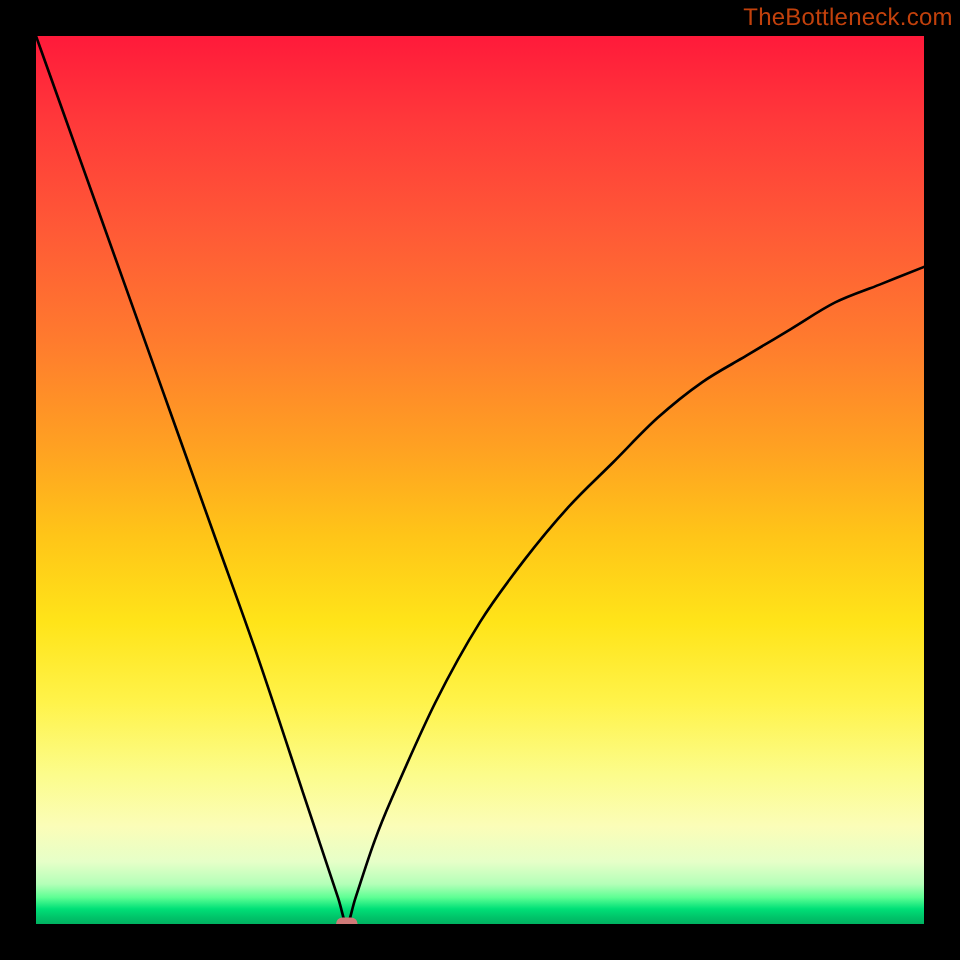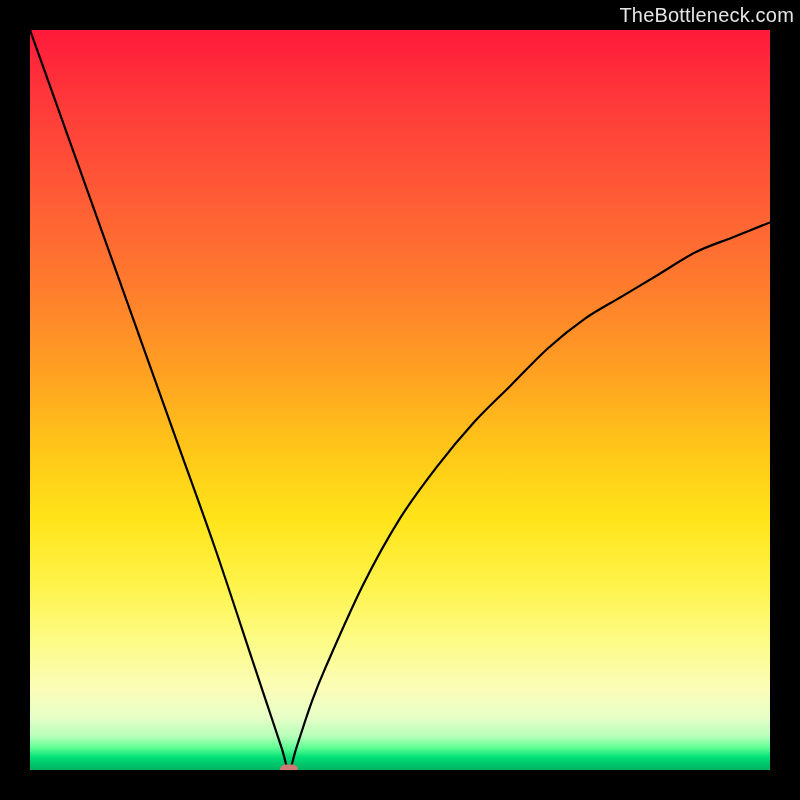--- a/index.html
+++ b/index.html
@@ -62,21 +62,21 @@
     width: 18px;
     height: 11px;
     background: #d07a78;
     border-radius: 6px;
     transform: translate(-50%, -50%);
   }
   .watermark {
     position: absolute;
     top: 4px;
     right: 6px;
-    color: #e5e5e5;
+    color: #c2410c;
     font-size: 20px;
     font-weight: 400;
     letter-spacing: 0.2px;
   }
 </style>
 </head>
 <body>
 
 <div class="frame">
   <div class="plot-area">

